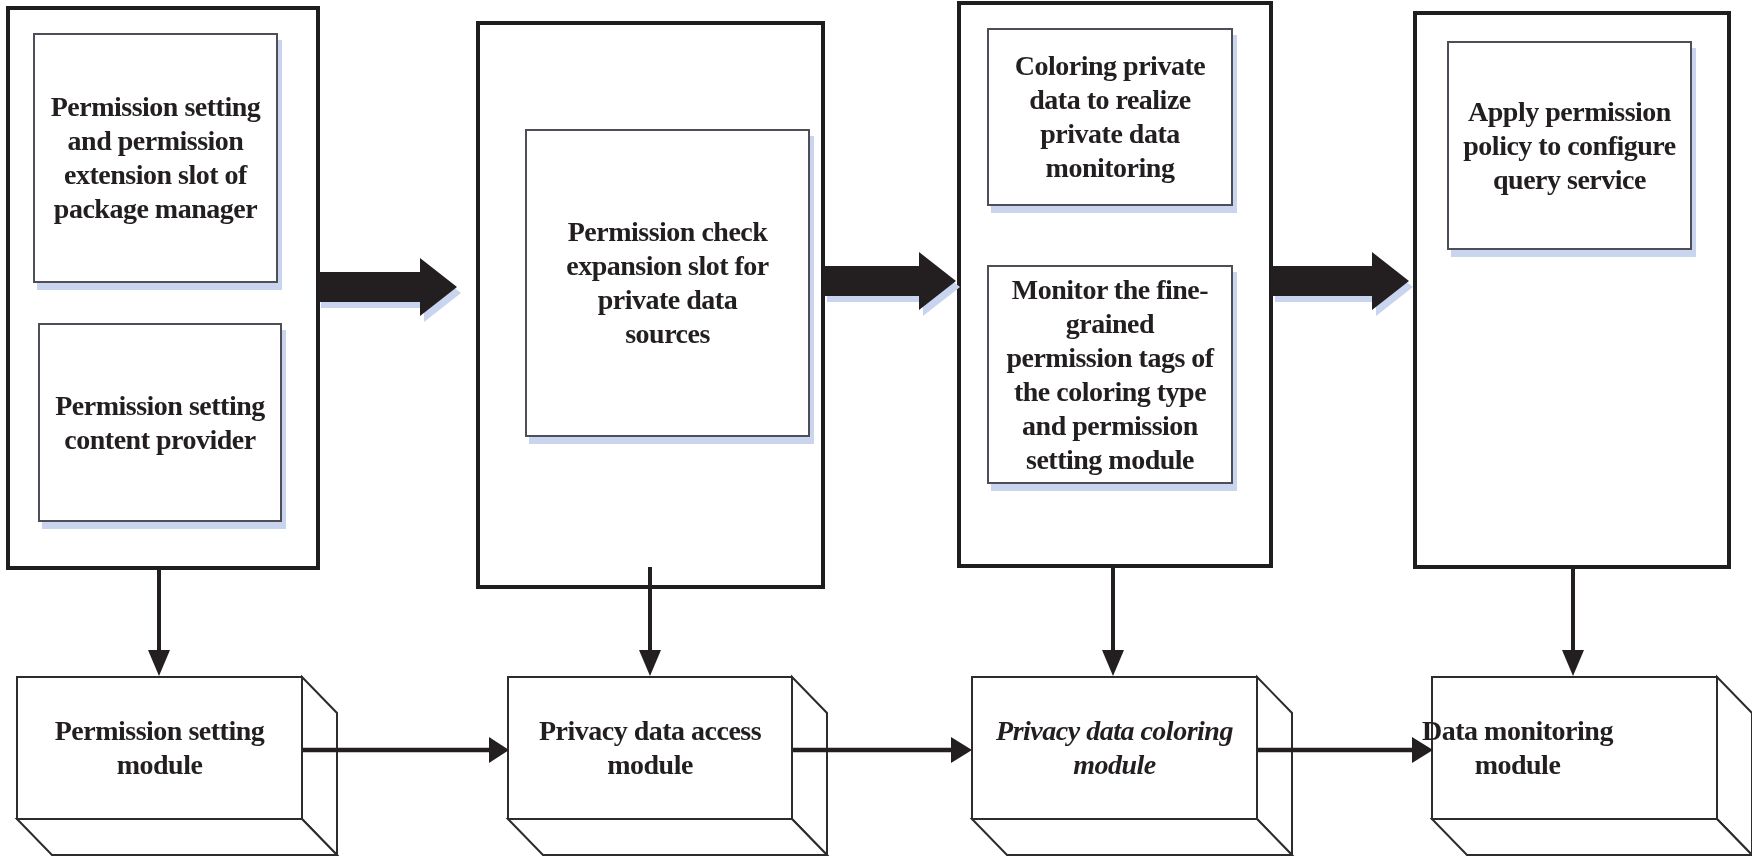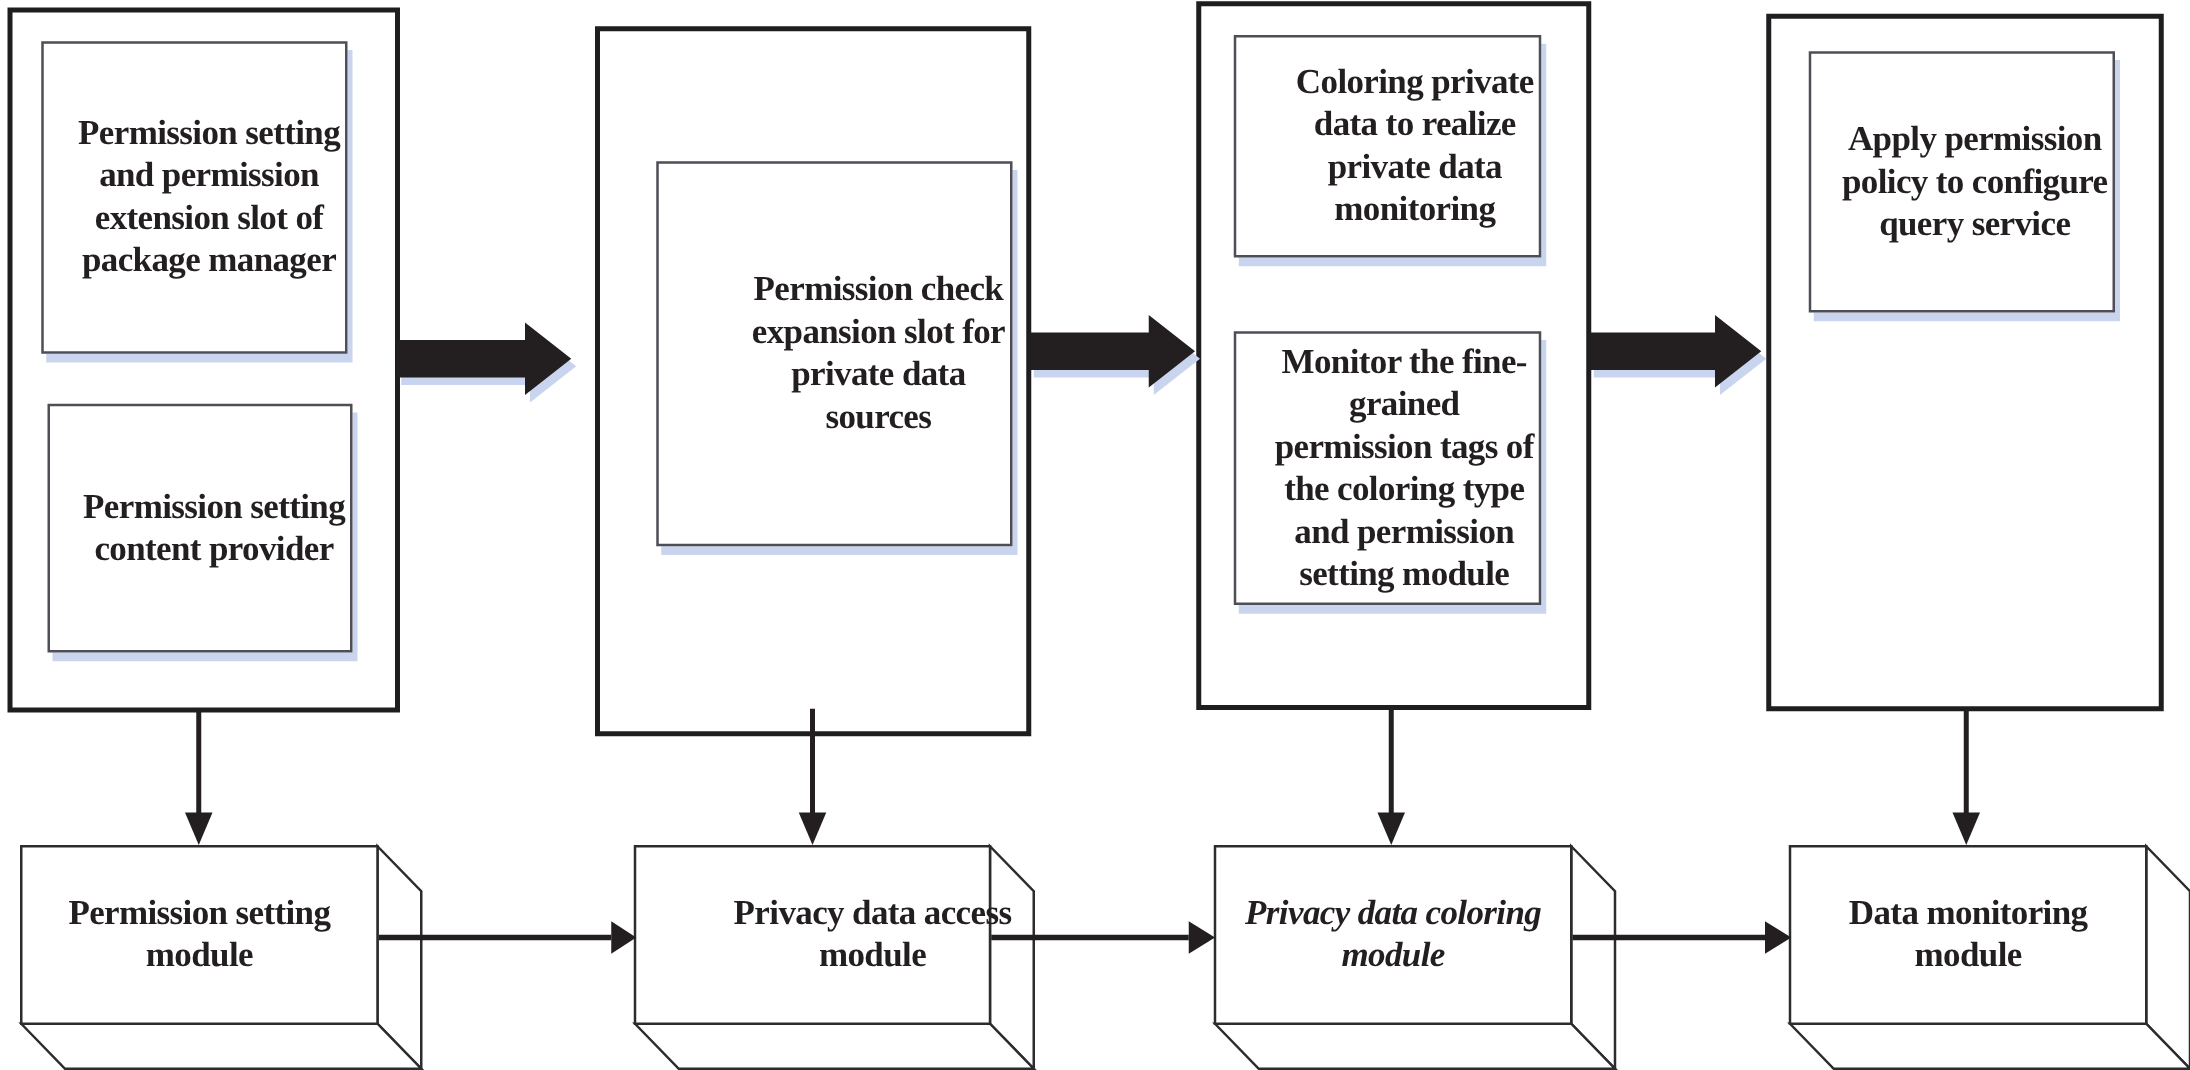--- a/index.html
+++ b/index.html
@@ -23,21 +23,21 @@
     box-sizing:border-box;
     border:4px solid #1e1e20;
     background:#ffffff;
   }
   .inner-box{
     position:absolute;
     box-sizing:border-box;
     border:2px solid var(--inner-border);
     background:#ffffff;
     box-shadow:4px 7px 0 0 var(--shadow);
-    display:flex;align-items:center;justify-content:flex-end;
+    display:flex;align-items:center;justify-content:center;
     text-align:center;
   }
   .box-label{
     font-weight:700;
     font-size:28px;
     line-height:34px;
     letter-spacing:-0.5px;
     white-space:pre-line;
     padding:0 4px;
   }
@@ -175,26 +175,26 @@
     <g>
       <line class="conn-line" x1="1258" y1="750" x2="1412" y2="750"></line>
       <polygon class="head-fill" points="1412,737 1412,763 1433,750"></polygon>
     </g>
   </svg>
 
   <div class="module-label" style="left:17px;top:677px;width:285px;height:142px;">
     <div class="box-label">Permission setting
 module</div>
   </div>
-  <div class="module-label" style="left:508px;top:677px;width:284px;height:142px;margin-left:48px;">
+  <div class="module-label" style="left:508px;top:677px;width:284px;height:142px;">
     <div class="box-label">Privacy data access
 module</div>
   </div>
   <div class="module-label" style="left:972px;top:677px;width:285px;height:142px;font-style:italic;">
     <div class="box-label">Privacy data coloring
 module</div>
   </div>
-  <div class="module-label" style="left:1432px;top:677px;width:285px;height:142px;text-align:center;">
+  <div class="module-label" style="left:1375px;top:677px;width:285px;height:142px;text-align:center;">
     <div class="box-label">Data monitoring
 module</div>
   </div>
 
 </div>
 
 </body></html>

